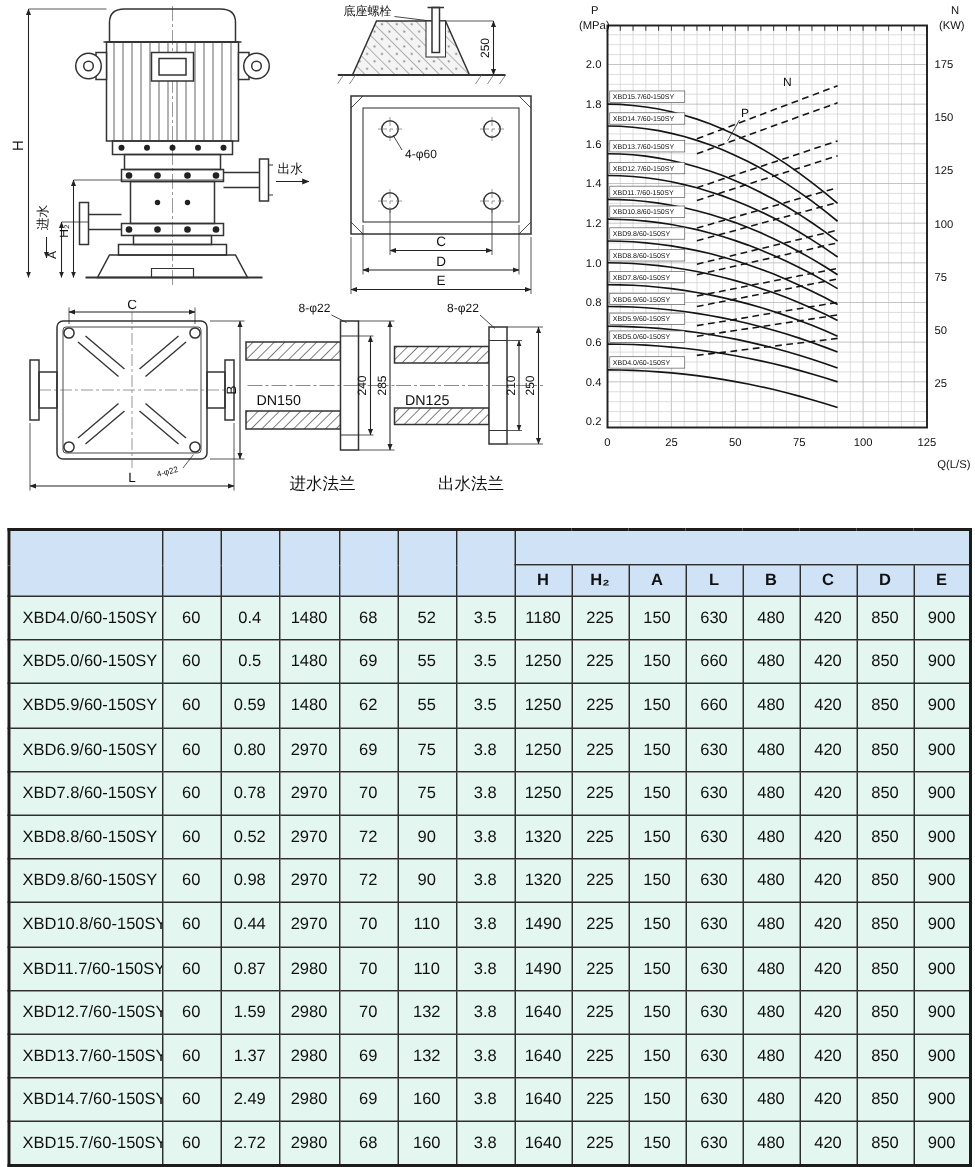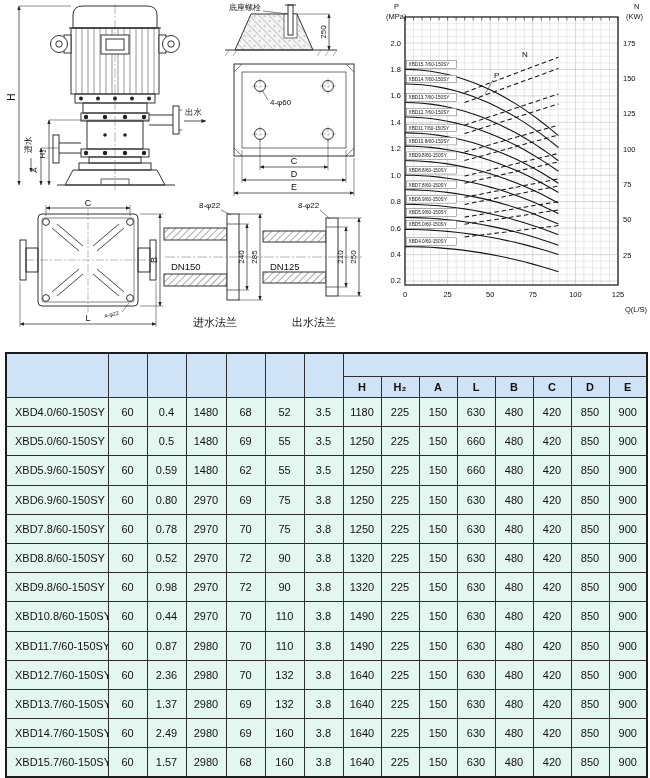--- a/index.html
+++ b/index.html
@@ -674,21 +674,21 @@
             <td>150</td>
             <td>630</td>
             <td>480</td>
             <td>420</td>
             <td>850</td>
             <td>900</td>
           </tr>
           <tr>
             <td class="model">XBD12.7/60-150SY</td>
             <td>60</td>
-            <td>2.36</td>
+            <td>1.59</td>
             <td>2980</td>
             <td>70</td>
             <td>132</td>
             <td>3.8</td>
             <td>1640</td>
             <td>225</td>
             <td>150</td>
             <td>630</td>
             <td>480</td>
             <td>420</td>
@@ -725,21 +725,21 @@
             <td>150</td>
             <td>630</td>
             <td>480</td>
             <td>420</td>
             <td>850</td>
             <td>900</td>
           </tr>
           <tr>
             <td class="model">XBD15.7/60-150SY</td>
             <td>60</td>
-            <td>1.57</td>
+            <td>2.72</td>
             <td>2980</td>
             <td>68</td>
             <td>160</td>
             <td>3.8</td>
             <td>1640</td>
             <td>225</td>
             <td>150</td>
             <td>630</td>
             <td>480</td>
             <td>420</td>

